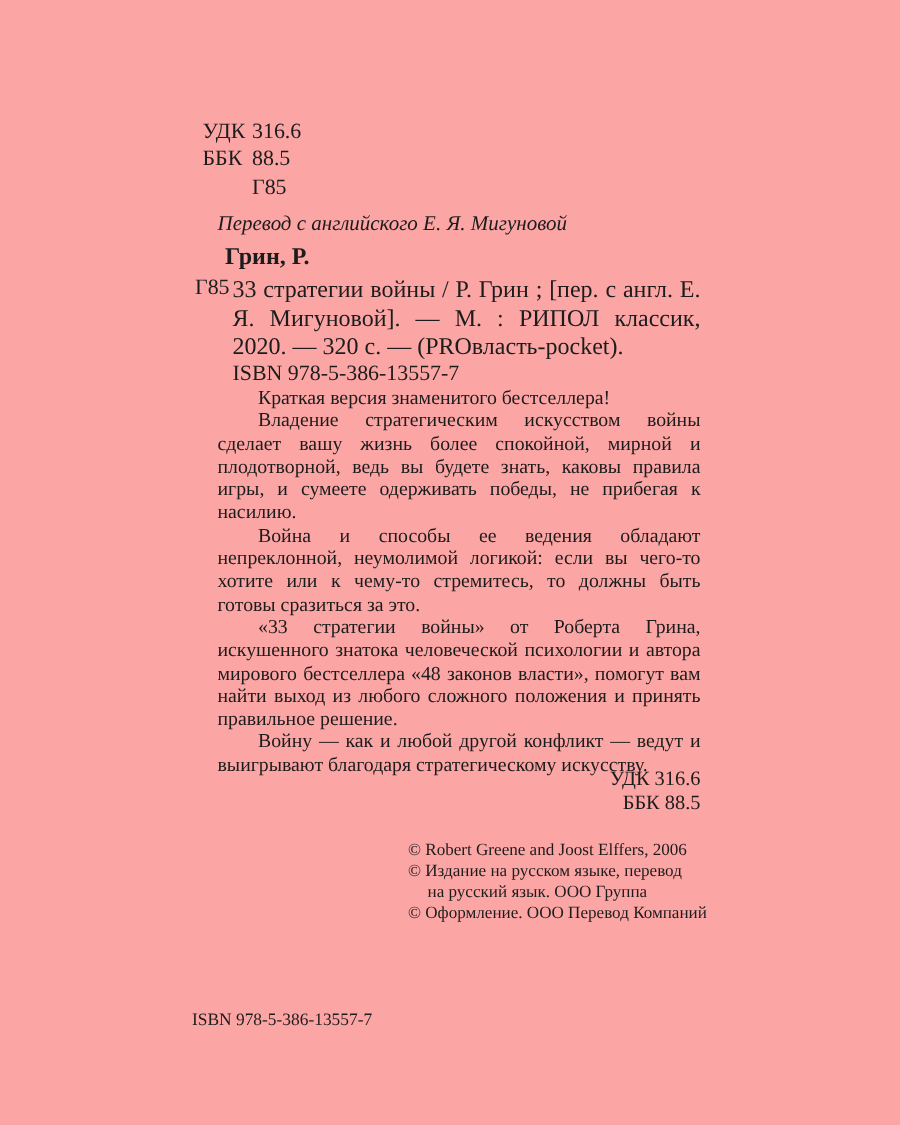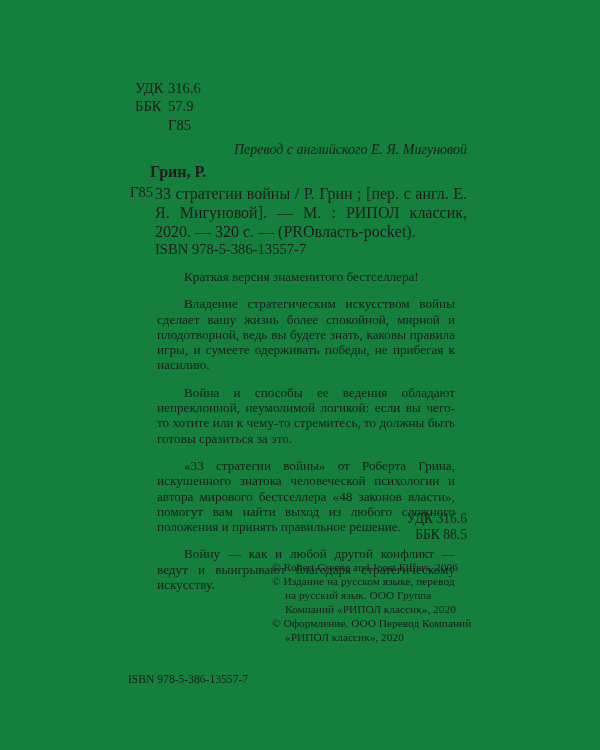--- a/index.html
+++ b/index.html
@@ -1,20 +1,20 @@
 <!DOCTYPE html>
 <html><head>
 <meta charset="utf-8">
 <style>
   html, body { margin: 0; padding: 0; background: #ffffff; }
   .page {
     position: relative;
     width: 600px;
     height: 750px;
-    background: #15803d;
+    background: #fca5a5;
     font-family: "Liberation Serif", "DejaVu Serif", serif;
     color: #1c1c1c;
     overflow: hidden;
   }
 
   
   .class-block {
     position: absolute;
     left: 135px;
     top: 79px;
@@ -22,21 +22,21 @@
     line-height: 18.3px;
   }
   .class-row .cl-label { display: inline-block; width: 33px; }
 
   
   .translator {
     position: absolute;
     left: 145px;
     top: 142px;
     width: 322px;
-    text-align: right;
+    text-align: left;
     font-style: italic;
     font-size: 14px;
   }
 
   
   .author-heading {
     position: absolute;
     left: 150px;
     top: 163px;
     font-size: 16px;
@@ -69,21 +69,21 @@
   
   .annotation {
     position: absolute;
     left: 145px;
     top: 257px;
     width: 322px;
     font-size: 13.2px;
     line-height: 15.3px;
     text-align: justify;
   }
-  .ann-p { margin: 12px; text-indent: 27px; }
+  .ann-p { margin: 0; text-indent: 27px; }
 
   
   .class-footer {
     position: absolute;
     left: 145px;
     top: 511px;
     width: 322px;
     text-align: right;
     font-size: 13.6px;
     line-height: 15.6px;
@@ -112,21 +112,21 @@
 </head>
 <body>
 
 <div class="page">
 
   <div class="class-block">
     <div class="class-row">
       <span class="cl-label">УДК</span><span>316.6</span>
     </div>
     <div class="class-row">
-      <span class="cl-label">ББК</span><span>57.9</span>
+      <span class="cl-label">ББК</span><span>88.5</span>
     </div>
     <div class="class-row">
       <span class="cl-label"></span><span>Г85</span>
     </div>
   </div>
 
   <div class="translator">Перевод с английского Е. Я. Мигуновой</div>
 
   <div class="author-heading">Грин, Р.</div>
 
@@ -148,23 +148,21 @@
     <div>ББК 88.5</div>
   </div>
 
   <div class="copyright-block">
       <div class="cr-entry">
         <div class="cr-line">© Robert Greene and Joost Elffers, 2006</div>
       </div>
       <div class="cr-entry">
         <div class="cr-line">© Издание на русском языке, перевод</div>
         <div class="cr-line cont">на русский язык. ООО Группа</div>
-        <div class="cr-line cont">Компаний «РИПОЛ классик», 2020</div>
       </div>
       <div class="cr-entry">
         <div class="cr-line">© Оформление. ООО Перевод Компаний</div>
-        <div class="cr-line cont">«РИПОЛ классик», 2020</div>
       </div>
     </div>
 
   <div class="isbn-footer">ISBN 978-5-386-13557-7</div>
 
 </div>
 
 </body></html>

